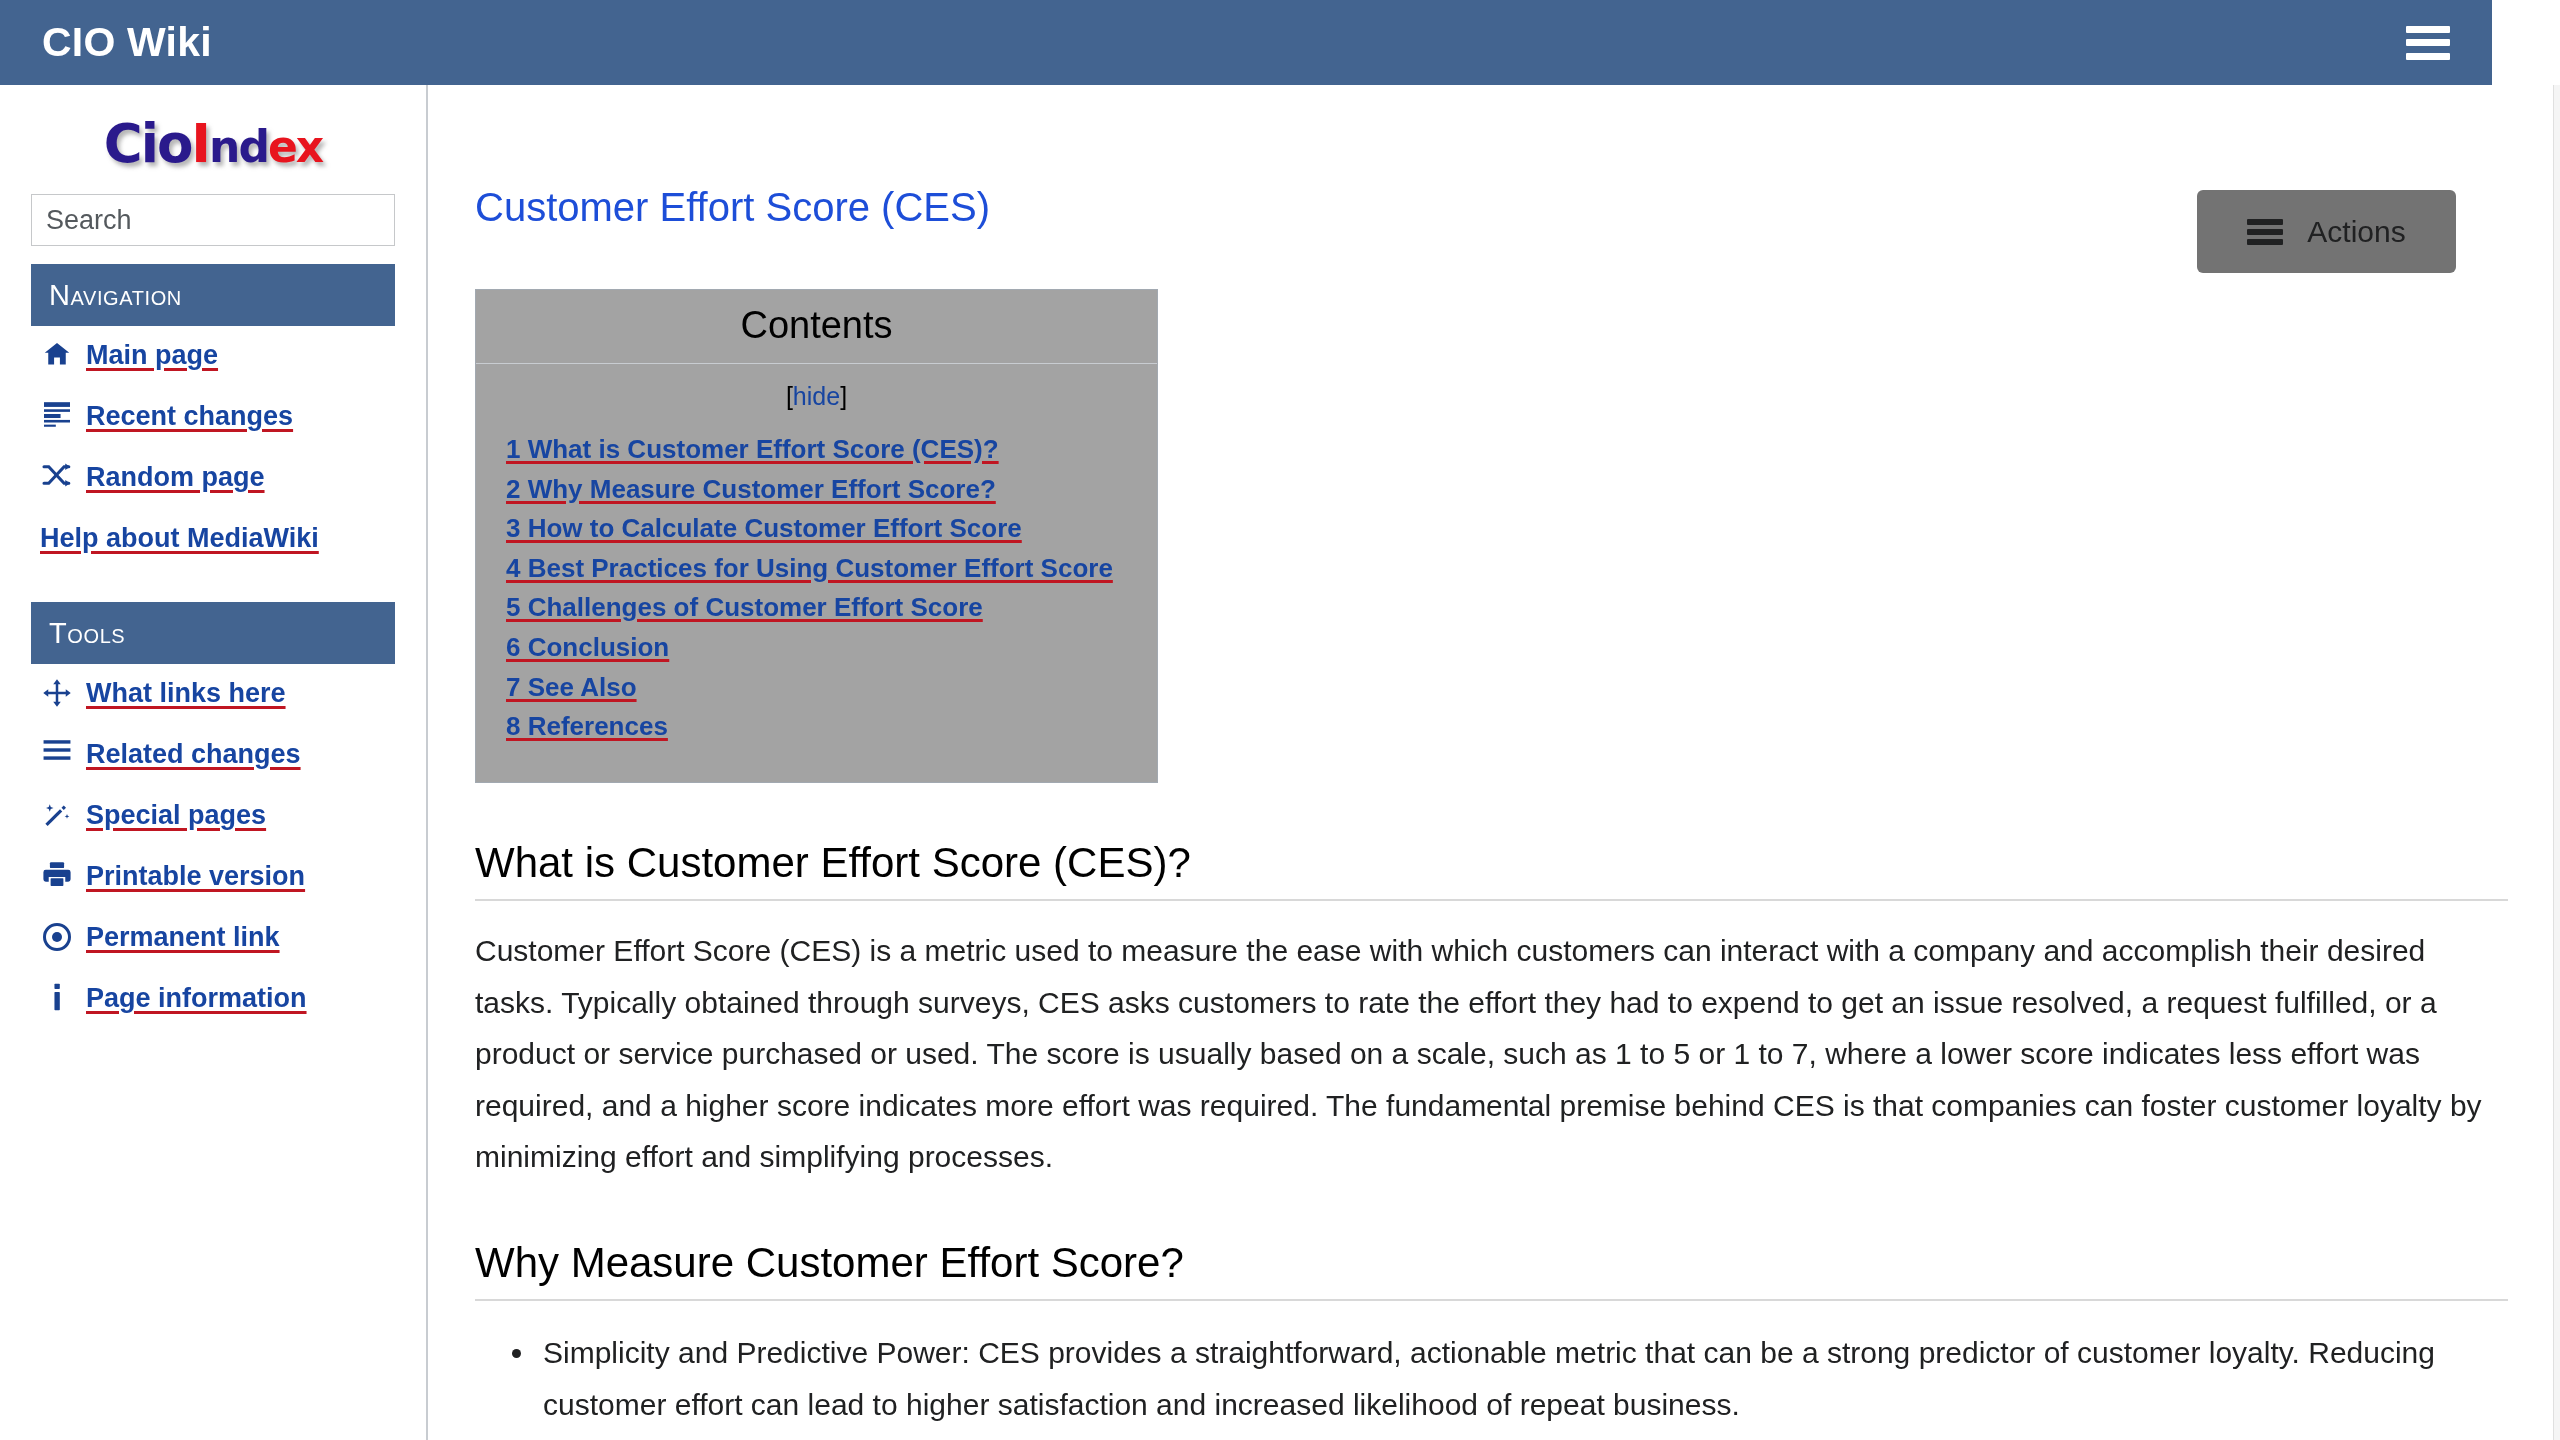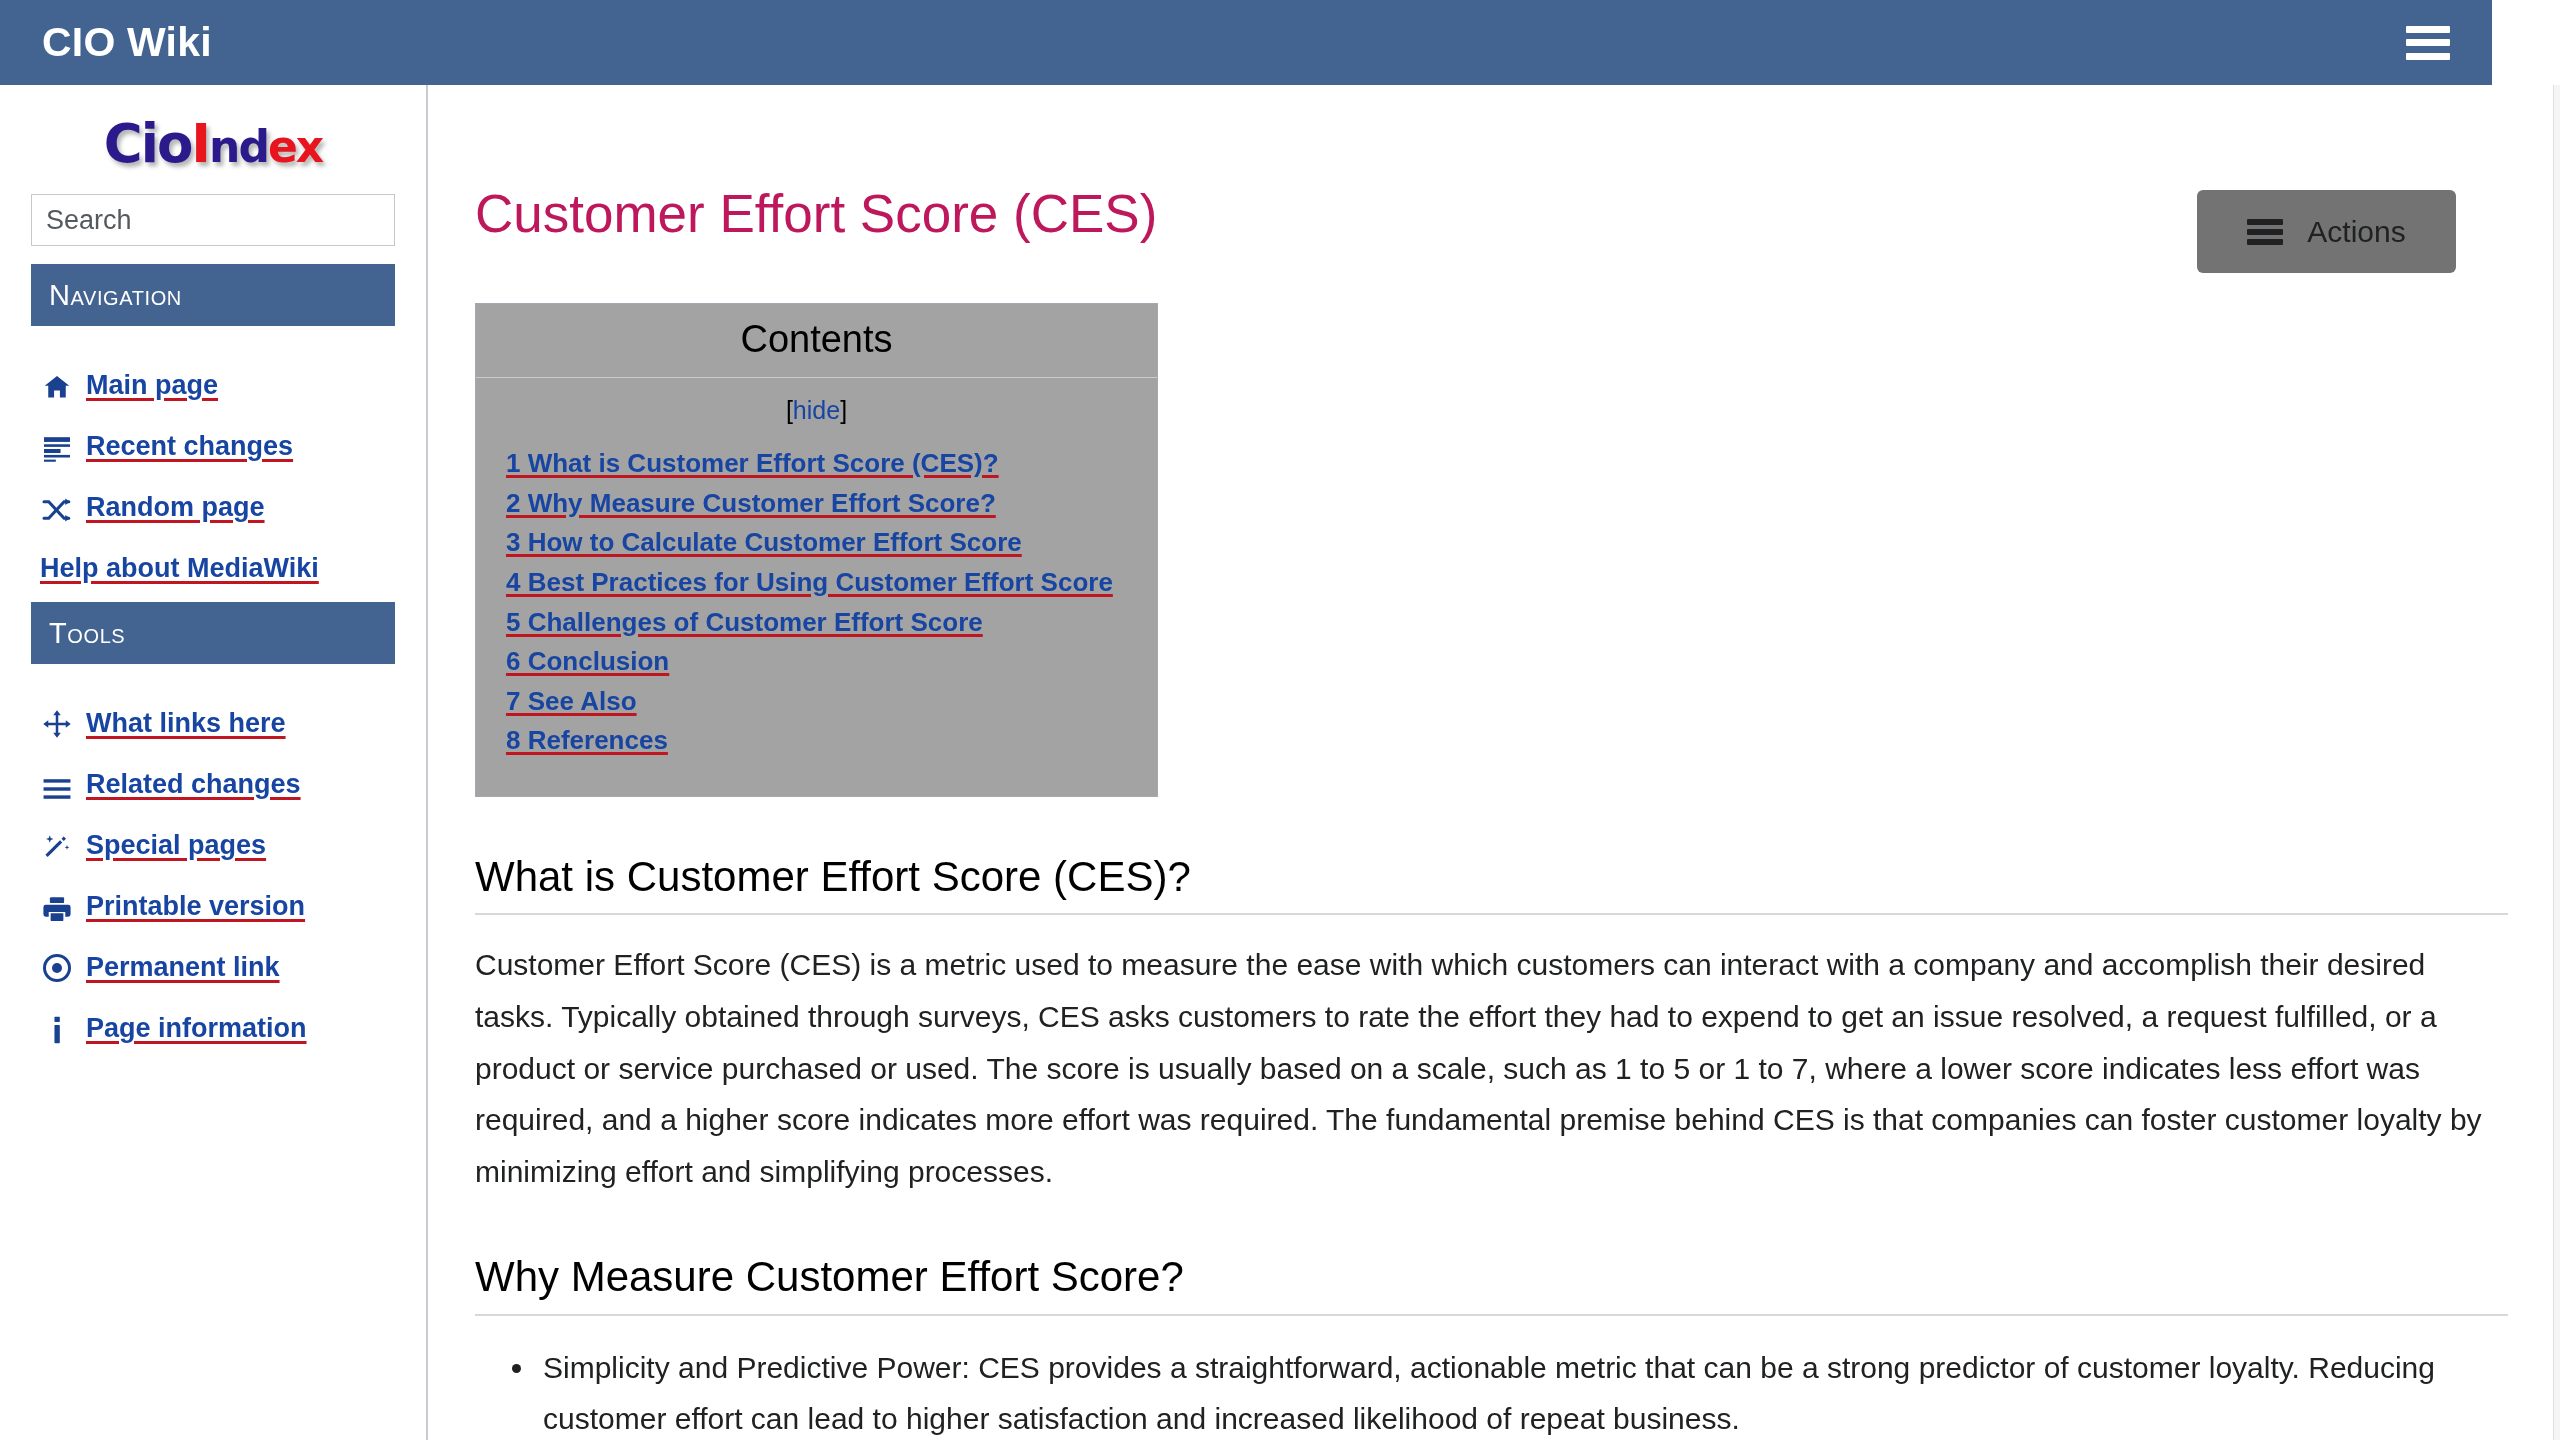--- a/index.html
+++ b/index.html
@@ -100,21 +100,21 @@
     padding-left: 18px;
     font-size: 29px;
     font-weight: normal;
     font-variant: small-caps;
     letter-spacing: 0.6px;
   }
   .portlet-body { padding: 14px 0 0 0; }
 
   .nav-item {
     display: flex;
-    align-items: flex-end;
+    align-items: flex-start;
     padding: 0 0 0 40px;
     height: 61px;
   }
   .nav-icon {
     width: 34px;
     flex: 0 0 34px;
     display: flex; align-items: center; justify-content: center;
     margin-right: 12px;
     color: #19418f;
   }
@@ -160,23 +160,23 @@
     display: flex; flex-direction: column;
     justify-content: space-between;
   }
   .actions-burger span {
     display: block; height: 6px; width: 100%;
     background: #202122; border-radius: 1px;
   }
   .actions-label { font-size: 30px; color: #202122; }
 
   .page-title {
-    font-size: 53px;
+    font-size: 40px;
     font-weight: normal;
-    color: #be185d;
+    color: #1d4ed8;
     margin: 0;
     padding: 100px 0 0 13px;
     line-height: 1.1;
     font-family: "Liberation Sans", sans-serif;
   }
 
   
   .toc {
     margin: 60px 0 0 13px;
     width: 683px;

